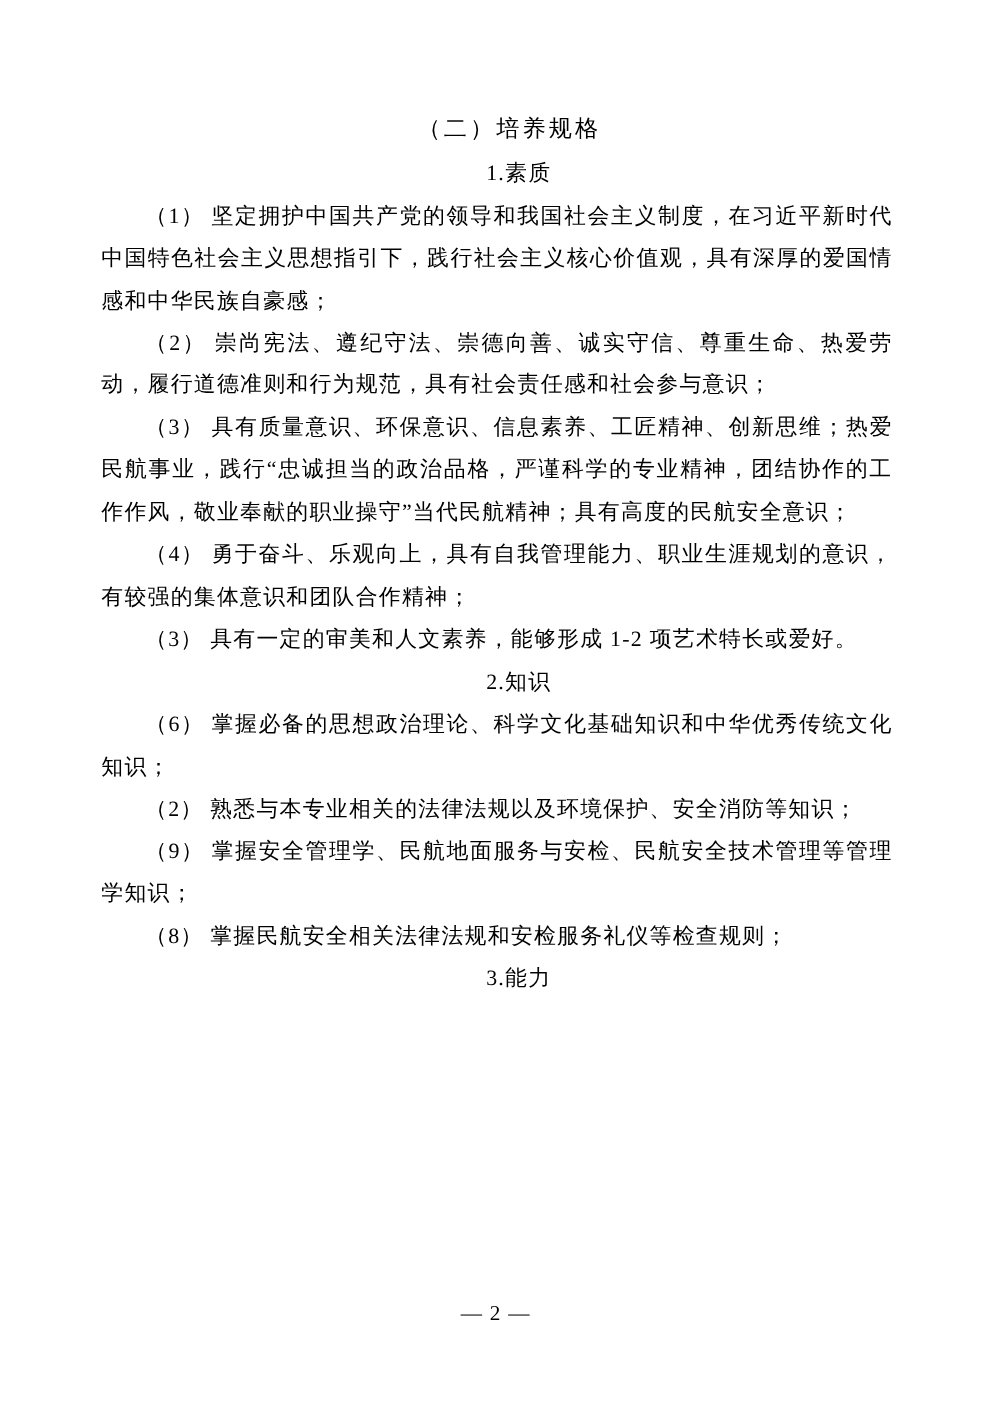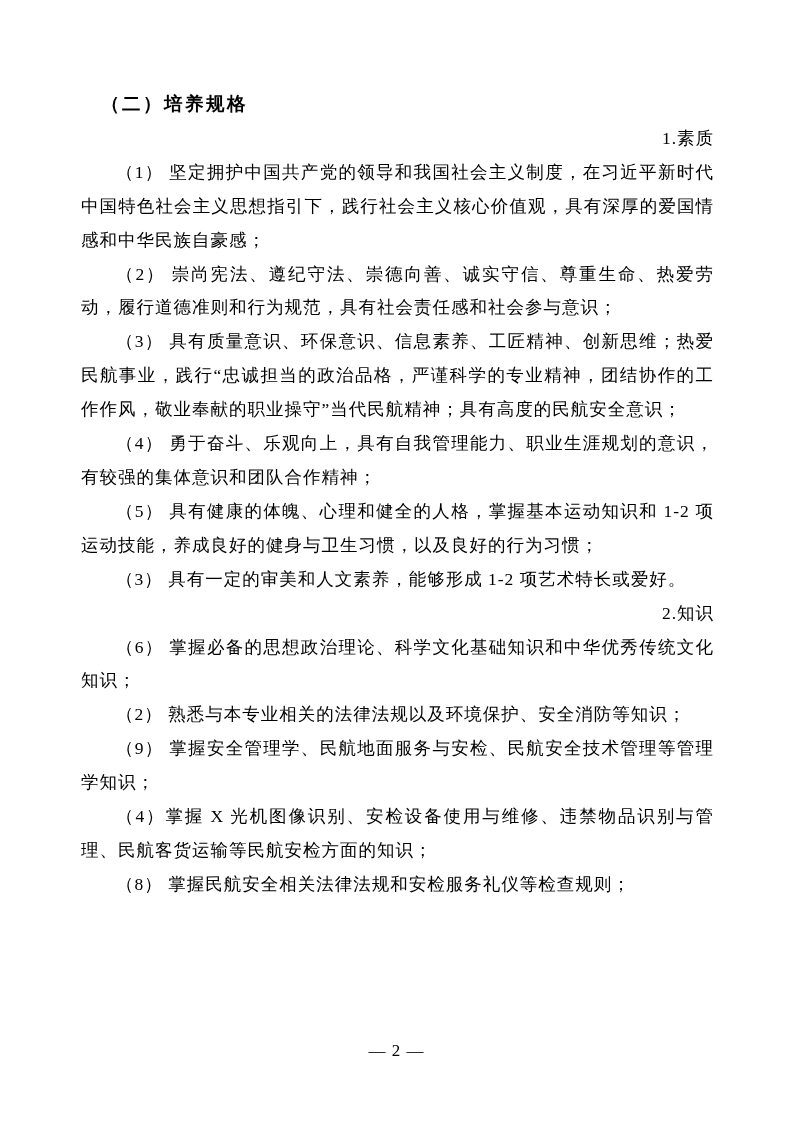--- a/index.html
+++ b/index.html
@@ -18,37 +18,37 @@
   }
   .content {
     position: absolute;
     left: 81px;
     top: 88px;
     width: 633px;
   }
   .doc-heading {
     margin: 0;
     font-size: 18.5px;
-    font-weight: 700;
+    font-weight: 400;
     line-height: 33.9px;
     letter-spacing: 2.5px;
     text-indent: 20px;
-    text-align: left;
+    text-align: center;
   }
   .para {
     margin: 0;
     font-size: 17.5px;
     font-weight: 400;
     line-height: 33.9px;
     letter-spacing: 1px;
     text-align: justify;
     text-indent: 2em;
   }
   .subhead {
-    text-align: right;
+    text-align: center;
   }
   .footer {
     position: absolute;
     top: 1038px;
     left: 0;
     width: 100%;
     text-align: center;
     font-size: 17px;
     line-height: 26px;
     letter-spacing: 1px;
@@ -63,28 +63,27 @@
 
     <h2 class="doc-heading">（二）培养规格</h2>
 
 
     <p class="para subhead">1.素质</p>
 
     <p class="para">（1） 坚定拥护中国共产党的领导和我国社会主义制度，在习近平新时代中国特色社会主义思想指引下，践行社会主义核心价值观，具有深厚的爱国情感和中华民族自豪感；</p>
     <p class="para">（2） 崇尚宪法、遵纪守法、崇德向善、诚实守信、尊重生命、热爱劳动，履行道德准则和行为规范，具有社会责任感和社会参与意识；</p>
     <p class="para">（3） 具有质量意识、环保意识、信息素养、工匠精神、创新思维；热爱民航事业，践行“忠诚担当的政治品格，严谨科学的专业精神，团结协作的工作作风，敬业奉献的职业操守”当代民航精神；具有高度的民航安全意识；</p>
     <p class="para">（4） 勇于奋斗、乐观向上，具有自我管理能力、职业生涯规划的意识，有较强的集体意识和团队合作精神；</p>
-    <p class="para">（5） 具有健康的体魄、心理和健全的人格，掌握基本运动知识和 1-2 项运动技能，养成良好的健身与卫生习惯，以及良好的行为习惯；</p>
     <p class="para">（3） 具有一定的审美和人文素养，能够形成 1-2 项艺术特长或爱好。</p>
 
     <p class="para subhead">2.知识</p>
 
     <p class="para">（6） 掌握必备的思想政治理论、科学文化基础知识和中华优秀传统文化知识；</p>
     <p class="para">（2） 熟悉与本专业相关的法律法规以及环境保护、安全消防等知识；</p>
     <p class="para">（9） 掌握安全管理学、民航地面服务与安检、民航安全技术管理等管理学知识；</p>
-    <p class="para">（4）掌握 X 光机图像识别、安检设备使用与维修、违禁物品识别与管理、民航客货运输等民航安检方面的知识；</p>
     <p class="para">（8） 掌握民航安全相关法律法规和安检服务礼仪等检查规则；</p>
 
+    <p class="para subhead">3.能力</p>
 
   </div>
 
   <div class="footer">— 2 —</div>
 </div>
 
 </body></html>

